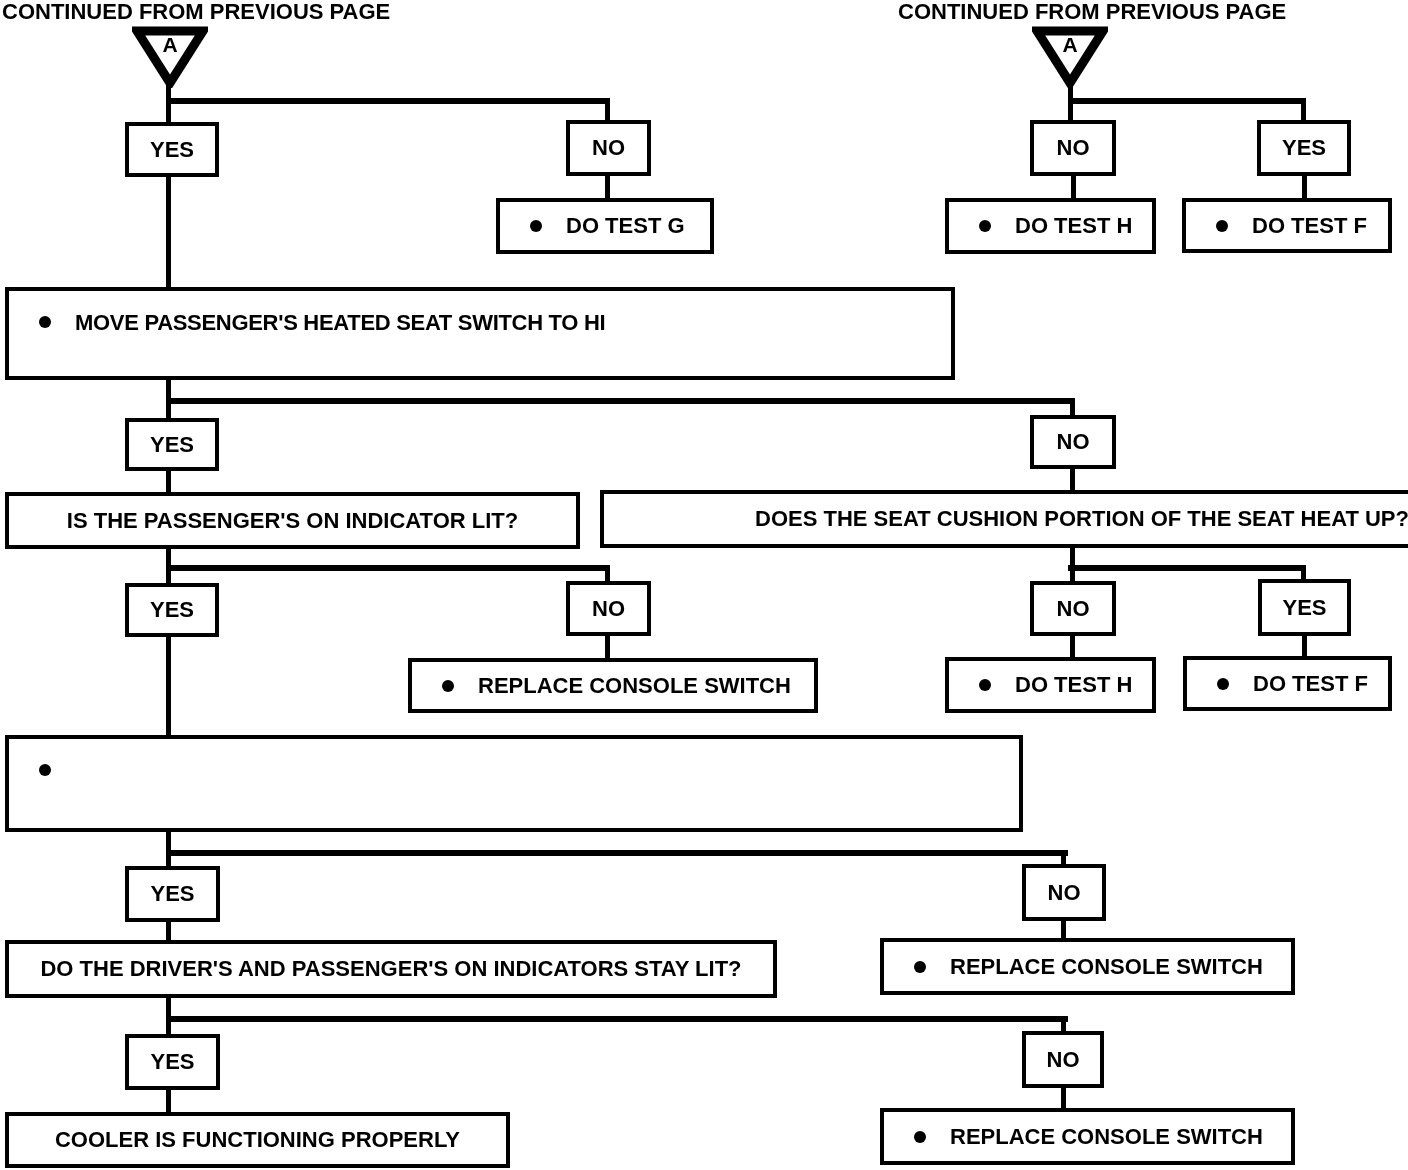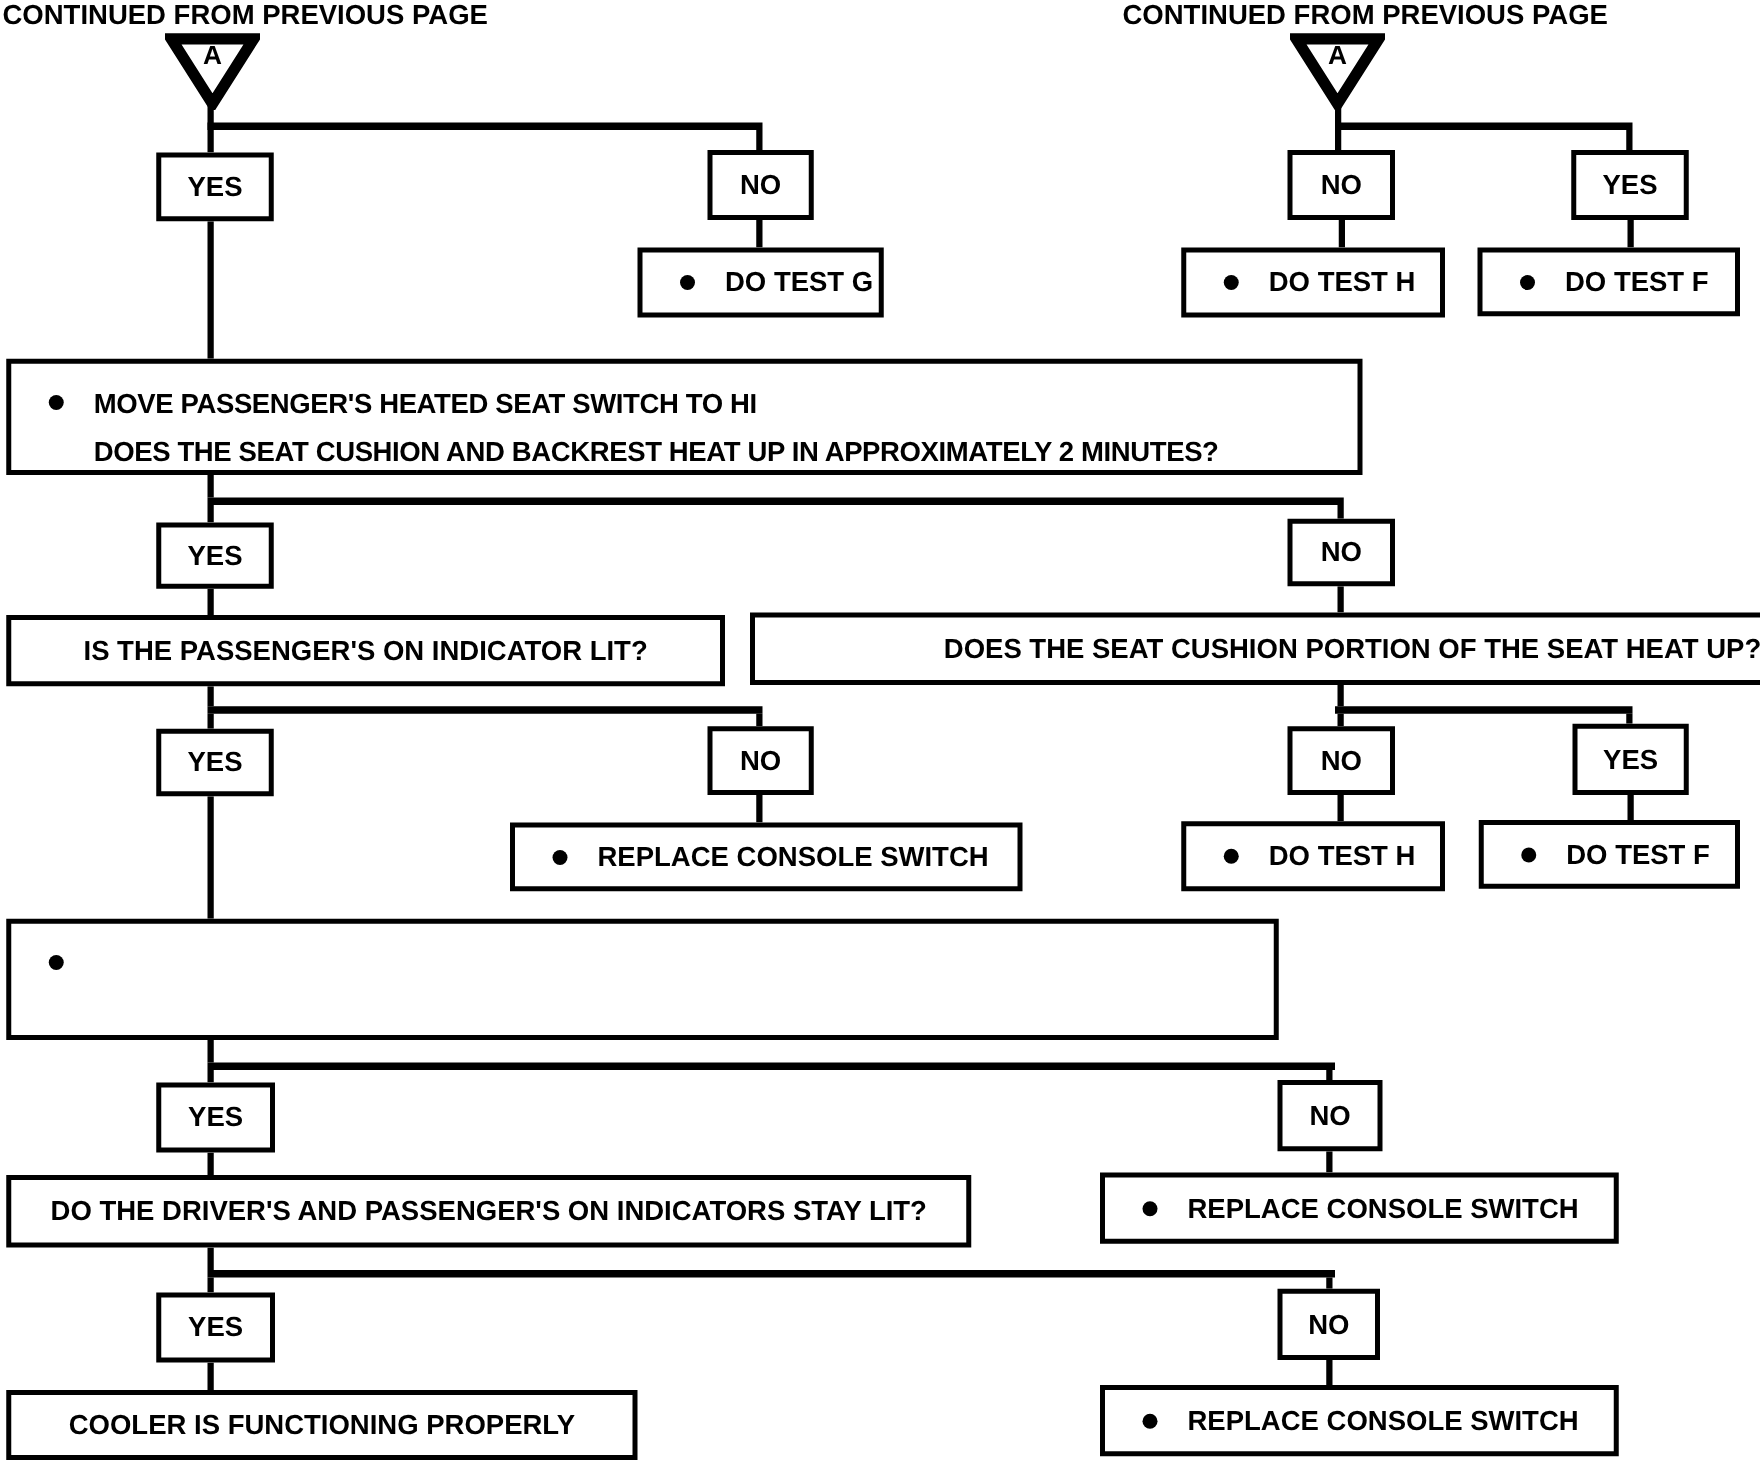--- a/index.html
+++ b/index.html
@@ -98,45 +98,44 @@
 <div class="line" style="left:1061px;top:1022px;width:5px;height:9px"></div>
 <div class="line" style="left:166px;top:1090px;width:5px;height:22px"></div>
 <div class="line" style="left:1061px;top:1088px;width:5px;height:20px"></div>
 
 <div class="node center" style="left:125px;top:122px;width:94px;height:55px">
     <span>YES</span>
   </div>
 <div class="node center" style="left:566px;top:120px;width:85px;height:56px">
     <span>NO</span>
   </div>
-<div class="node action" style="left:510px;top:198px;width:197px;height:56px">
+<div class="node action" style="left:496px;top:198px;width:218px;height:56px">
   <span class="bullet"></span>
   <span>DO TEST G</span>
 </div>
 
 <div class="node center" style="left:1030px;top:120px;width:86px;height:56px">
     <span>NO</span>
   </div>
 <div class="node center" style="left:1257px;top:120px;width:94px;height:56px">
     <span>YES</span>
   </div>
 <div class="node action" style="left:945px;top:198px;width:211px;height:56px">
   <span class="bullet"></span>
   <span>DO TEST H</span>
 </div>
 <div class="node action" style="left:1182px;top:198px;width:210px;height:55px">
   <span class="bullet"></span>
   <span>DO TEST F</span>
 </div>
 
-<div class="node bigbox" style="left:5px;top:287px;width:1085px;height:93px">
+<div class="node bigbox" style="left:5px;top:287px;width:950px;height:93px">
   <span class="bullet"></span>
   <span class="biglines">
     <div>MOVE PASSENGER'S HEATED SEAT SWITCH TO HI</div>
-    <div>DOES THE SEAT CUSHION AND BACKREST HEAT UP IN APPROXIMATELY 2 MINUTES?</div>
   </span>
 </div>
 
 <div class="node center" style="left:125px;top:418px;width:94px;height:53px">
     <span>YES</span>
   </div>
 <div class="node center" style="left:1030px;top:415px;width:86px;height:54px">
     <span>NO</span>
   </div>
 <div class="node center" style="left:5px;top:492px;width:575px;height:57px">

